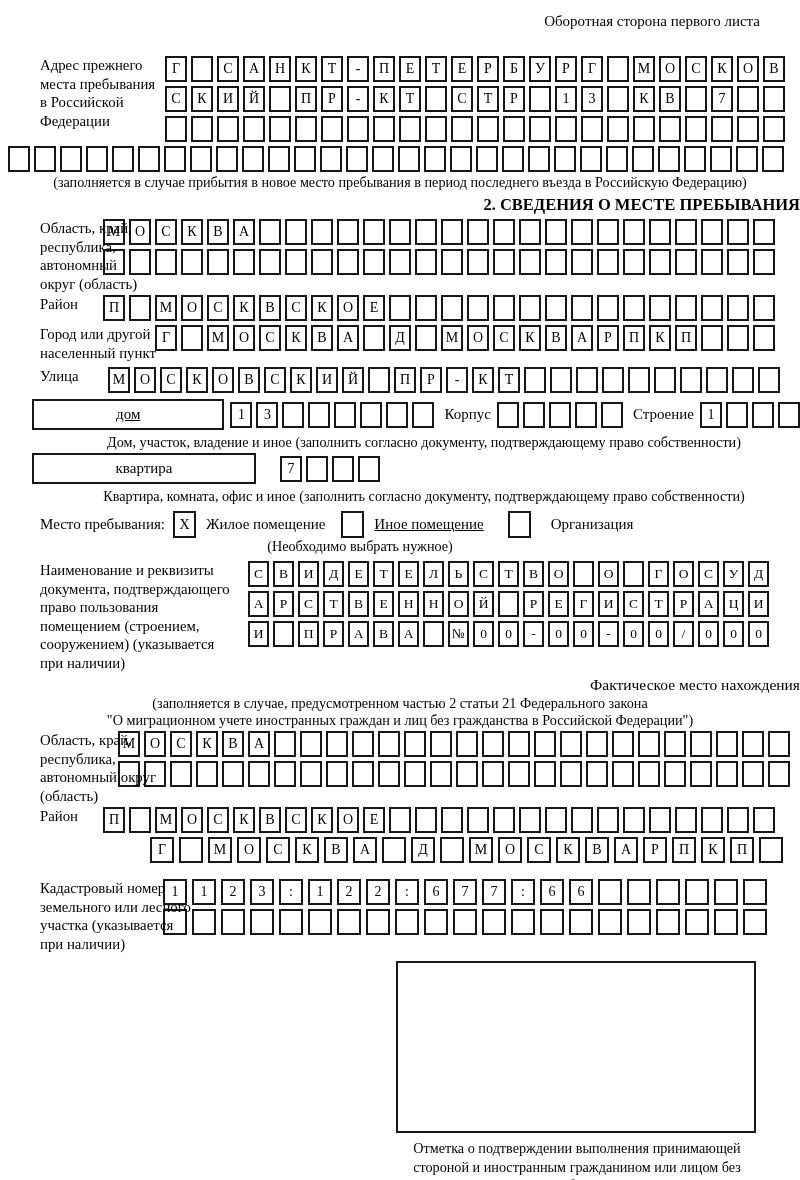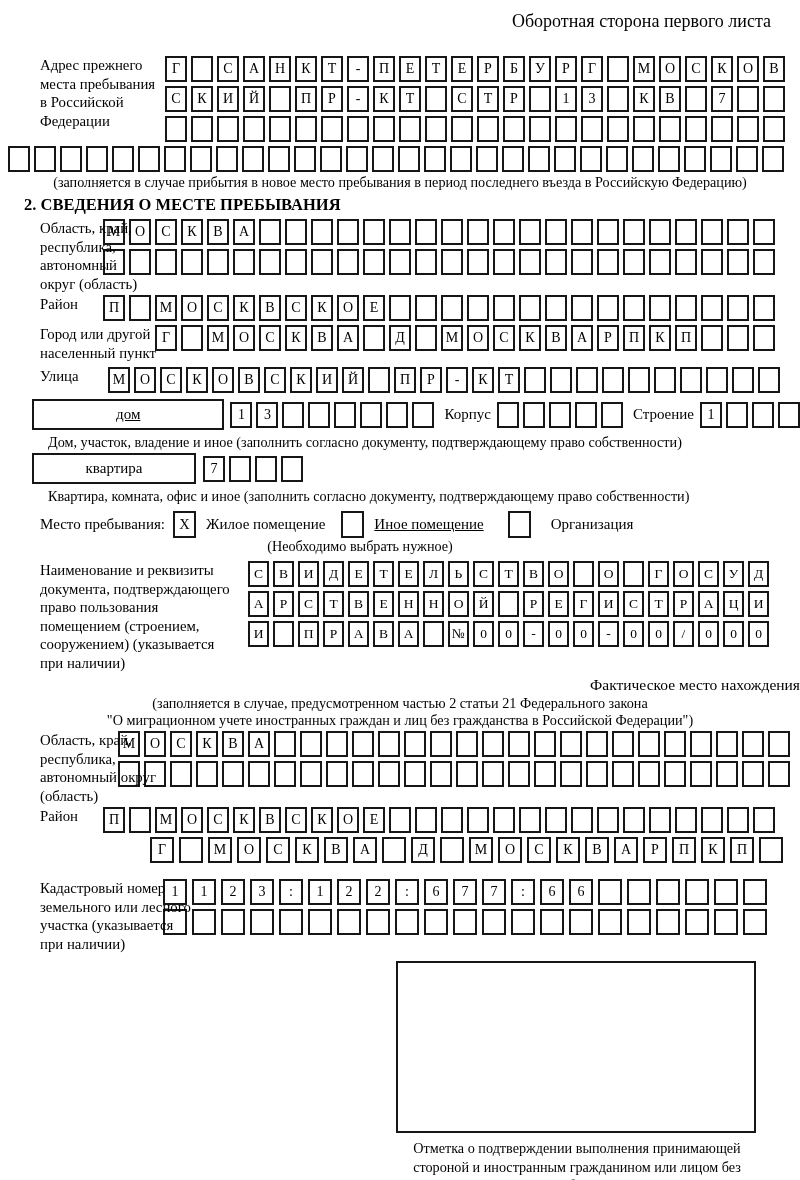--- a/index.html
+++ b/index.html
@@ -2,25 +2,25 @@
 <html><head>
 <meta charset="utf-8">
 <style>
   html,body{margin:0;padding:0;background:#fff;}
   .page{
     position:relative;width:800px;height:1180px;box-sizing:border-box;
     background:#fff;color:#000;overflow:hidden;
     font-family:"Liberation Serif", serif;
     padding-top:12px;
   }
-  .top-note{text-align:right;padding-right:29px;font-size:18px;line-height:18px;}
+  .top-note{text-align:right;padding-right:40px;font-size:15px;line-height:18px;}
   .label{font-size:14.8px;line-height:18.5px;white-space:pre-line;}
   .note{font-size:14.2px;line-height:17px;}
   .center{text-align:center;}
-  .sec-title{font-weight:bold;font-size:16.5px;line-height:20px;text-align:left;padding-left:24px;}
+  .sec-title{font-weight:bold;font-size:16.5px;line-height:20px;text-align:right;padding-left:24px;}
   .sub-title{font-weight:normal;font-size:15.5px;line-height:20px;text-align:right;}
 
   .cells{display:flex;gap:4px;}
   .cell{
     flex:0 0 auto;width:22px;height:26px;box-sizing:border-box;
     border:2px solid #161616;display:flex;align-items:center;justify-content:center;
     font-size:14px;background:#fff;
   }
   .cells.tight .cell{width:21px;font-size:13.5px;}
   .cells.wide5{gap:5px;}
@@ -43,23 +43,23 @@
   .city-block .cells{margin-left:155px;}
   .street-block{min-height:28px;}
   .street-block .cells{margin-left:108px;}
 
   .house-row{display:flex;align-items:center;margin:4px 0 0 32px;}
   .wide-box{
     box-sizing:border-box;border:2px solid #161616;height:31px;
     display:flex;align-items:center;justify-content:center;font-size:15px;
   }
   .house-box{width:195px;margin-right:6px;text-decoration:underline;}
-  .apt-box{width:164px;margin-right:7px;}
+  .apt-box{width:224px;margin-right:24px;}
   .inline-label{font-size:15px;margin:0 6px 0 10px;}
-  .indent-note{margin:4px 0 2px 48px;}
+  .indent-note{margin:4px 0 2px 48px;text-align:center;}
 
   .apt-row{display:flex;align-items:center;margin:2px 0 0 32px;}
 
   .stay-row{display:flex;align-items:center;margin:6px 0 0 40px;font-size:15px;}
   .checkbox{
     box-sizing:border-box;width:23px;height:27px;border:2px solid #161616;
     display:flex;align-items:center;justify-content:center;font-size:14.5px;flex:0 0 auto;
   }
   .cb1{margin-left:8px;} .opt1{margin-left:10px;}
   .cb2{margin-left:16px;} .opt2{margin-left:10px;text-decoration:underline;}

